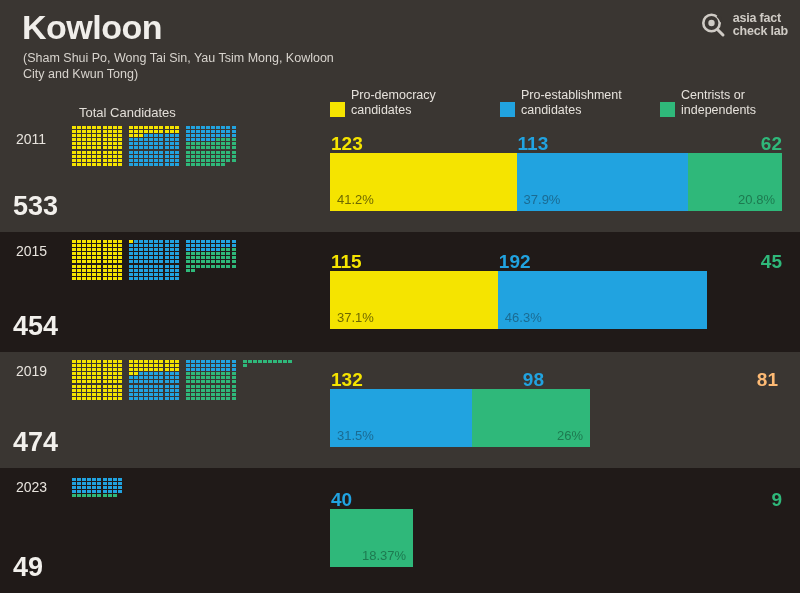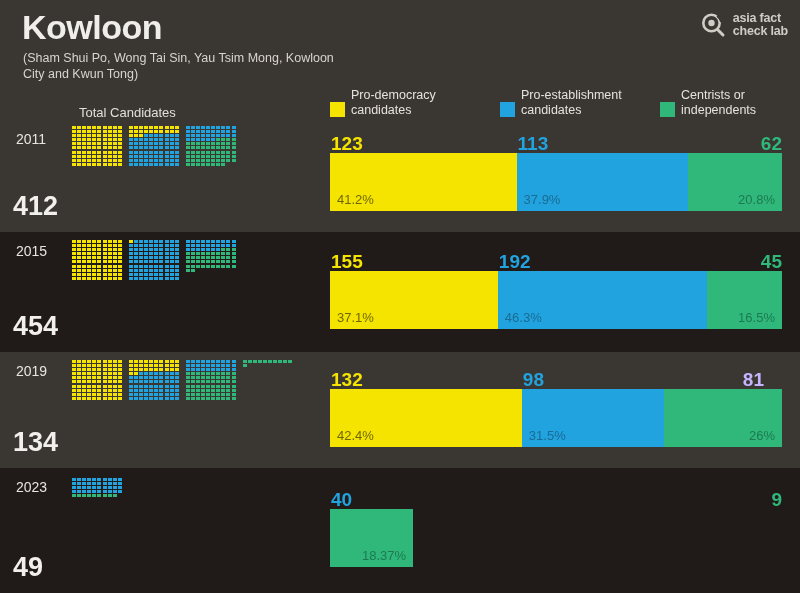--- a/index.html
+++ b/index.html
@@ -116,21 +116,21 @@
         <div class="legend-item lg2">
           <span class="legend-swatch" style="background: rgb(47, 184, 122);"></span>
           <span class="legend-text"><span>Centrists or</span><br><span>independents</span></span>
         </div>
       </div>
   </div>
 
   <div id="rows">
       <div class="row band-light" style="top: 120px; height: 112px;">
         <div class="year">2011</div>
-        <div class="total">412</div>
+        <div class="total">533</div>
         <div class="dots" style="top: 6px;">
           <div class="dot-block">
             <span class="dot" style="background: rgb(245, 228, 0);"></span>
             <span class="dot" style="background: rgb(245, 228, 0);"></span>
             <span class="dot" style="background: rgb(245, 228, 0);"></span>
             <span class="dot" style="background: rgb(245, 228, 0);"></span>
             <span class="dot" style="background: rgb(245, 228, 0);"></span>
             <span class="dot" style="background: rgb(245, 228, 0);"></span>
             <span class="dot" style="background: rgb(245, 228, 0);"></span>
             <span class="dot" style="background: rgb(245, 228, 0);"></span>
@@ -727,40 +727,37 @@
             <span class="dot" style="background: rgb(47, 184, 122);"></span>
             <span class="dot" style="background: rgb(47, 184, 122);"></span>
             <span class="dot" style="background: rgb(47, 184, 122);"></span>
             <span class="dot" style="background: rgb(47, 184, 122);"></span>
             <span class="dot" style="background: rgb(47, 184, 122);"></span>
             <span class="dot" style="background: rgb(47, 184, 122);"></span>
           </div>
         </div>
         <div class="barwrap" style="top: 18px;">
           <div class="barnums">
-            <div class="barnum left" style="color: rgb(245, 228, 0); left: 0%; margin-left: 1px;">155</div>
+            <div class="barnum left" style="color: rgb(245, 228, 0); left: 0%; margin-left: 1px;">115</div>
             <div class="barnum left" style="color: rgb(33, 163, 224); left: 37.1324%; margin-left: 1px;">192</div>
             <div class="barnum right" style="color: rgb(47, 184, 122); right: 0px;">45</div>
           </div>
           <div class="bar">
             <div class="seg" style="width: 37.1324%; background: rgb(245, 228, 0);">
               <span class="pct lft" style="color: rgb(110, 104, 0);">37.1%</span>
             </div>
             <div class="seg" style="width: 46.3235%; background: rgb(33, 163, 224);">
               <span class="pct lft" style="color: rgb(27, 107, 146);">46.3%</span>
             </div>
-            <div class="seg" style="width: 16.5441%; background: rgb(47, 184, 122);">
-              <span class="pct rgt" style="color: rgb(29, 122, 80);">16.5%</span>
-            </div>
           </div>
         </div>
       </div>
       <div class="row band-light" style="top: 352px; height: 116px;">
         <div class="year">2019</div>
-        <div class="total">134</div>
+        <div class="total">474</div>
         <div class="dots" style="top: 8px;">
           <div class="dot-block">
             <span class="dot" style="background: rgb(245, 228, 0);"></span>
             <span class="dot" style="background: rgb(245, 228, 0);"></span>
             <span class="dot" style="background: rgb(245, 228, 0);"></span>
             <span class="dot" style="background: rgb(245, 228, 0);"></span>
             <span class="dot" style="background: rgb(245, 228, 0);"></span>
             <span class="dot" style="background: rgb(245, 228, 0);"></span>
             <span class="dot" style="background: rgb(245, 228, 0);"></span>
             <span class="dot" style="background: rgb(245, 228, 0);"></span>
@@ -1072,26 +1069,23 @@
             <span class="dot" style="background: rgb(47, 184, 122);"></span>
             <span class="dot" style="background: rgb(47, 184, 122);"></span>
             <span class="dot" style="background: rgb(47, 184, 122);"></span>
             <span class="dot" style="background: rgb(47, 184, 122);"></span>
           </div>
         </div>
         <div class="barwrap" style="top: 16px;">
           <div class="barnums">
             <div class="barnum left" style="color: rgb(245, 228, 0); left: 0%; margin-left: 1px;">132</div>
             <div class="barnum left" style="color: rgb(33, 163, 224); left: 42.4437%; margin-left: 1px;">98</div>
-            <div class="barnum right" style="color: #c4b5fd; right: 18px;">81</div>
+            <div class="barnum right" style="color: #fdba74; right: 4px;">81</div>
           </div>
           <div class="bar">
-            <div class="seg" style="width: 42.4437%; background: rgb(245, 228, 0);">
-              <span class="pct lft" style="color: rgb(110, 104, 0);">42.4%</span>
-            </div>
             <div class="seg" style="width: 31.5113%; background: rgb(33, 163, 224);">
               <span class="pct lft" style="color: rgb(27, 107, 146);">31.5%</span>
             </div>
             <div class="seg" style="width: 26.045%; background: rgb(47, 184, 122);">
               <span class="pct rgt" style="color: rgb(29, 122, 80);">26%</span>
             </div>
           </div>
         </div>
       </div>
       <div class="row band-dark" style="top: 468px; height: 125px;">

